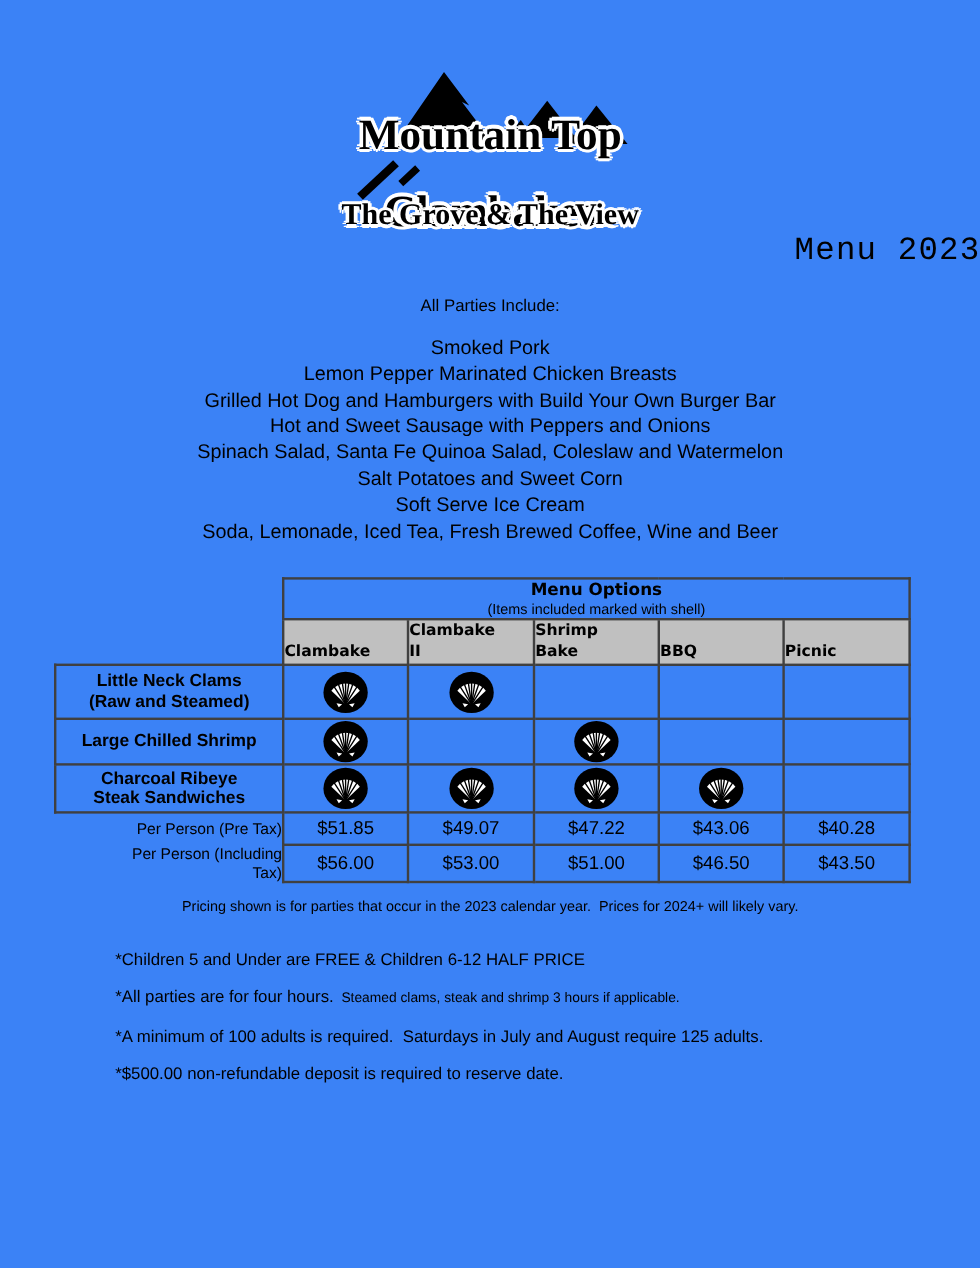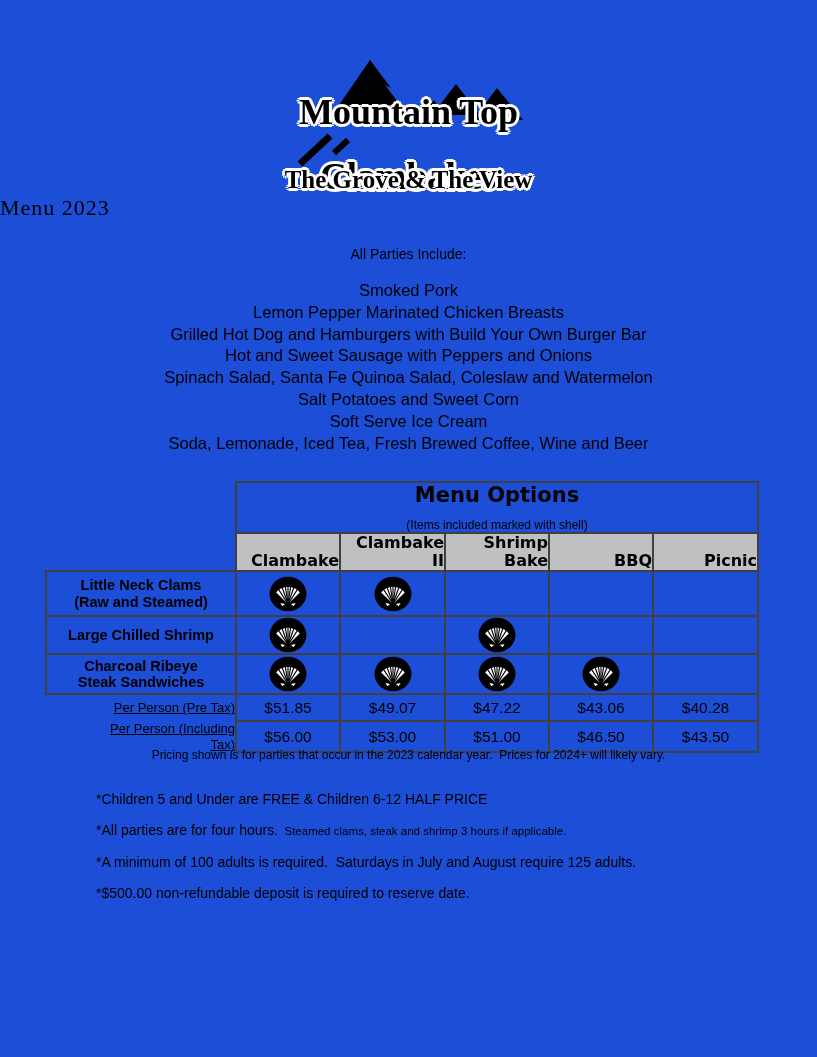--- a/index.html
+++ b/index.html
@@ -1,20 +1,20 @@
 <!DOCTYPE html>
 <html><head>
 <meta charset="utf-8">
 <style>
   html, body { margin: 0; padding: 0; background: #ffffff; }
   .page {
     position: relative;
     width: 817px;
     height: 1057px;
-    background: #1d4ed8;
+    background: #3b82f6;
     font-family: "Liberation Sans", sans-serif;
     color: #000;
     overflow: hidden;
   }
 
   
   .logo {
     position: absolute;
     top: 58px;
     left: 50%;
@@ -41,23 +41,23 @@
   }
   .logo-line1 { top: 36px; font-size: 36px; }
   .logo-line2 { top: 72px; font-size: 37px; margin-top: 28px; }
   .logo-line3 { top: 109px; font-size: 25px; }
 
   
   .page-title {
     position: absolute;
     top: 195px; left: 0;
     width: 100%;
-    text-align: left;
-    font-family: Liberation Serif, serif;
-    font-size: 22px;
+    text-align: right;
+    font-family: Liberation Mono, monospace;
+    font-size: 27px;
     letter-spacing: 1px;
   }
   .intro-heading {
     position: absolute;
     top: 246px; left: 0;
     width: 100%;
     text-align: center;
     font-size: 14px;
   }
   .intro-list {
@@ -74,29 +74,29 @@
     position: absolute;
     top: 481px; left: 45px;
     border-collapse: collapse;
     table-layout: fixed;
   }
   .menu-table td { padding: 0; }
   .menu-table .cell { border: 2px solid #404040; }
   .menu-table .cell-none { border: none; }
 
   .title-cell { text-align: center; vertical-align: middle; padding: 2px 0 1px 0; }
-  .tbl-title { font-weight: bold; font-size: 21px; font-family: "DejaVu Sans", sans-serif; }
-  .tbl-subtitle { font-size: 12px; margin-top: 11px; }
+  .tbl-title { font-weight: bold; font-size: 14px; font-family: "DejaVu Sans", sans-serif; }
+  .tbl-subtitle { font-size: 12px; margin-top: 1px; }
 
   .col-head {
     background: #c0c0c0;
     font-weight: bold;
-    font-size: 16px;
+    font-size: 13px;
     font-family: "DejaVu Sans", sans-serif;
-    text-align: right;
+    text-align: left;
     vertical-align: bottom;
     white-space: pre-line;
     line-height: 18px;
     padding-bottom: 2px;
   }
 
   .row-label {
     font-weight: bold;
     font-size: 14.5px;
     text-align: center;
@@ -108,21 +108,20 @@
   .shell-cell { text-align: center; vertical-align: middle; }
   .shell-cell svg { display: inline-block; vertical-align: middle; }
 
   .price-label {
     font-size: 13px;
     text-align: right;
     vertical-align: middle;
     padding-right: 8px;
     white-space: pre-line;
     line-height: 15.5px;
-    text-decoration: underline;
   }
   .price-cell {
     font-size: 15.5px;
     text-align: center;
     vertical-align: middle;
   }
 
   .tbl-footnote {
     position: absolute;
     top: 748px; left: 0;

